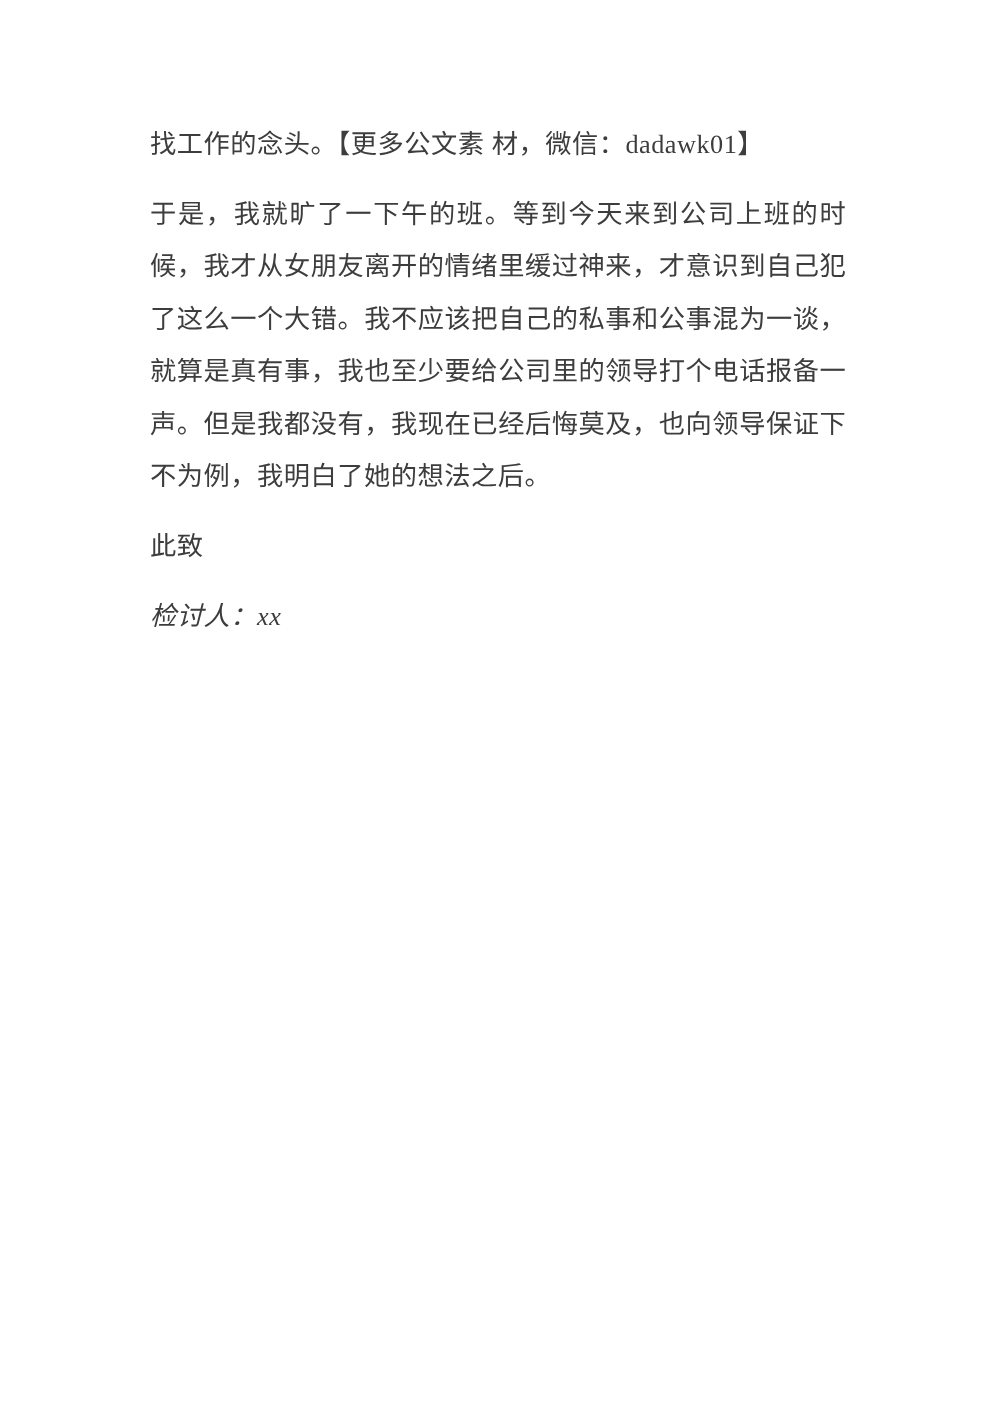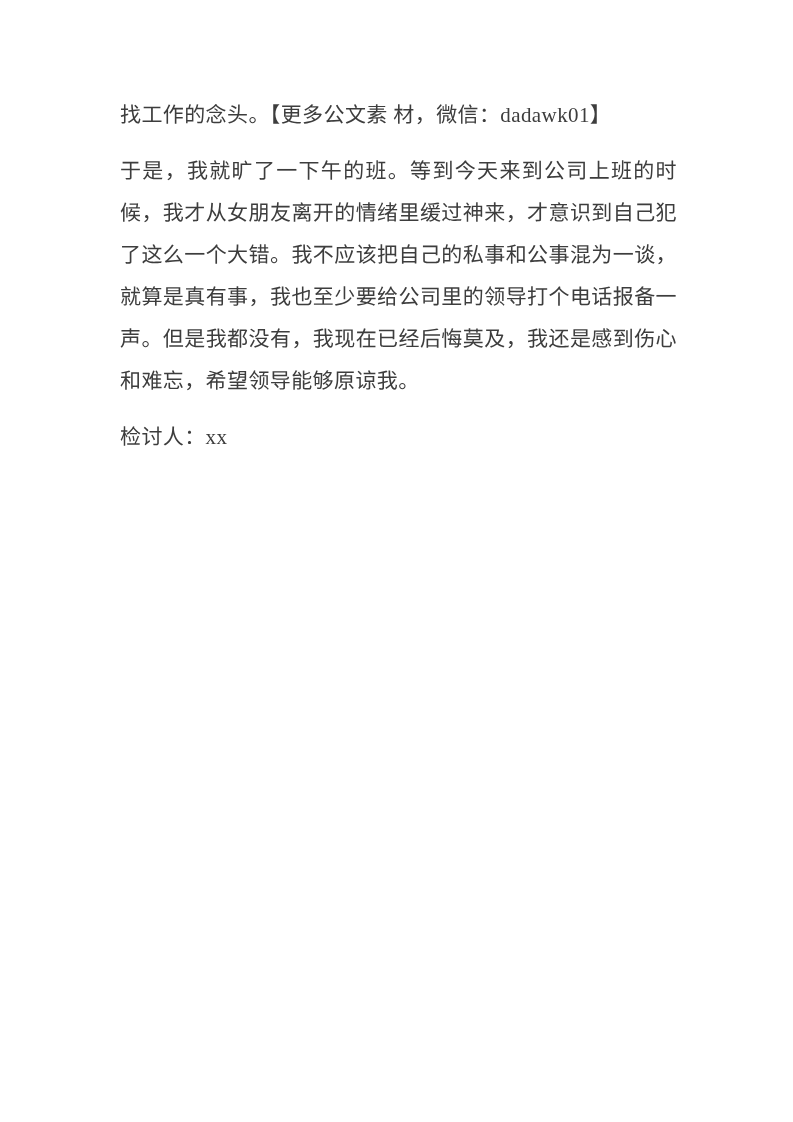--- a/index.html
+++ b/index.html
@@ -30,24 +30,26 @@
     letter-spacing: 0.4px;
   }
   .doc-para {
     margin: 0 0 14px 0;
     text-align: justify;
     text-align-last: left;
     word-break: break-all;
   }
   .doc-para:last-child {
     margin-bottom: 0;
+    font-style: italic;
   }
 </style>
 </head>
 <body>
 
 <div class="page">
   <div class="doc-body">
       <p class="doc-para">找工作的念头。【更多公文素 材，微信：dadawk01】</p>
-      <p class="doc-para">于是，我就旷了一下午的班。等到今天来到公司上班的时候，我才从女朋友离开的情绪里缓过神来，才意识到自己犯了这么一个大错。我不应该把自己的私事和公事混为一谈，就算是真有事，我也至少要给公司里的领导打个电话报备一声。但是我都没有，我现在已经后悔莫及，我还是感到伤心和难忘，希望领导能够原谅我。</p>
+      <p class="doc-para">于是，我就旷了一下午的班。等到今天来到公司上班的时候，我才从女朋友离开的情绪里缓过神来，才意识到自己犯了这么一个大错。我不应该把自己的私事和公事混为一谈，就算是真有事，我也至少要给公司里的领导打个电话报备一声。但是我都没有，我现在已经后悔莫及，也向领导保证下不为例，我明白了她的想法之后。</p>
+      <p class="doc-para">此致</p>
       <p class="doc-para">检讨人：xx</p>
     </div>
 </div>
 
 </body></html>

